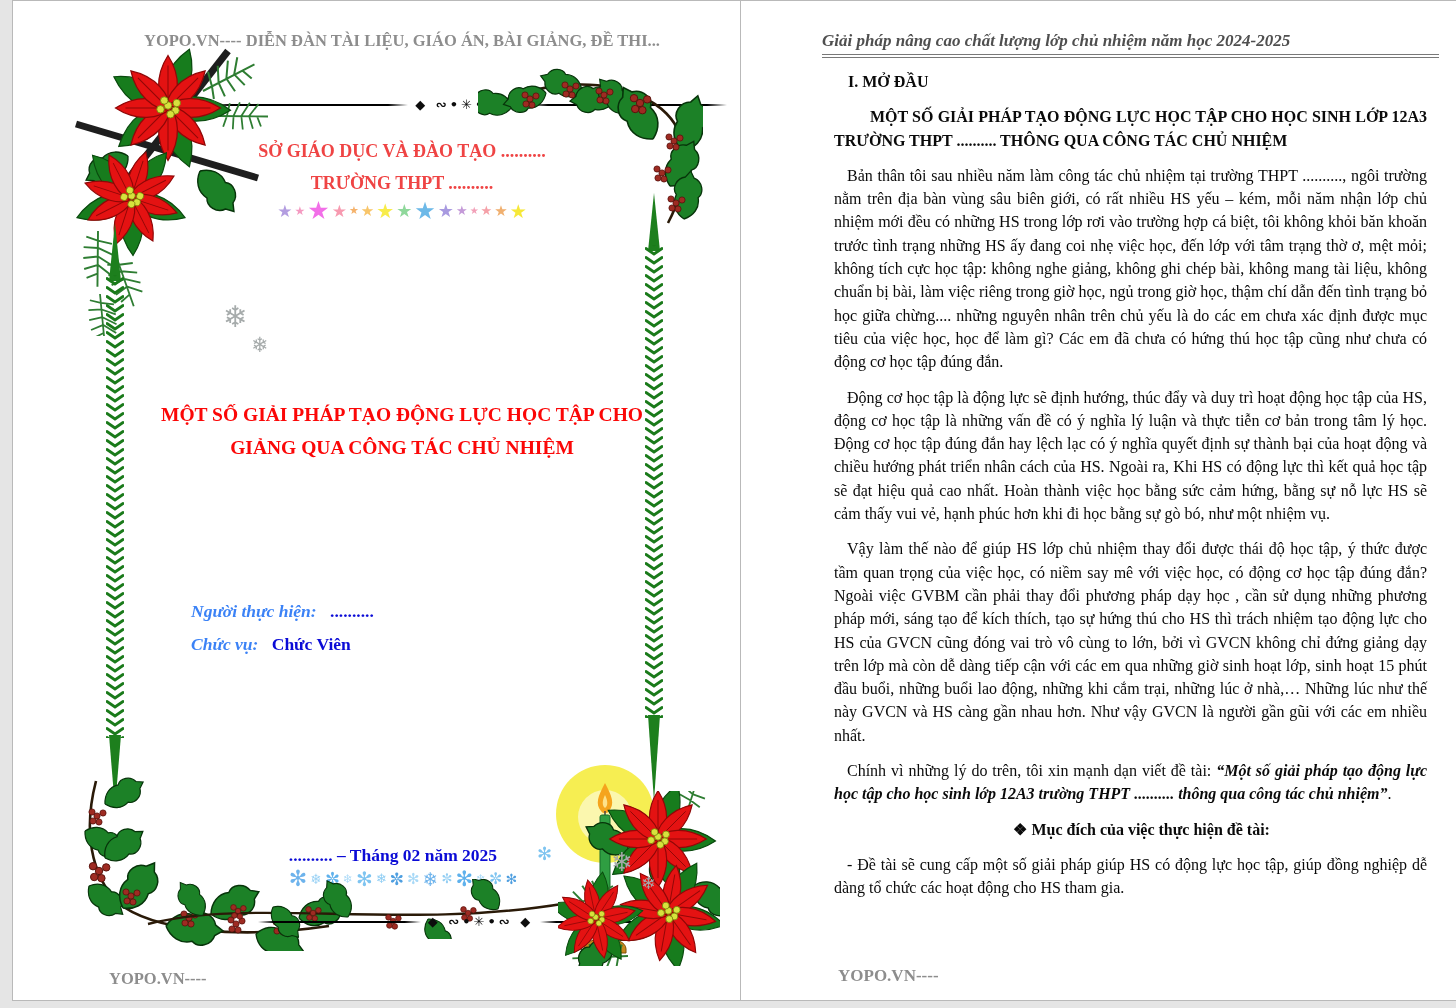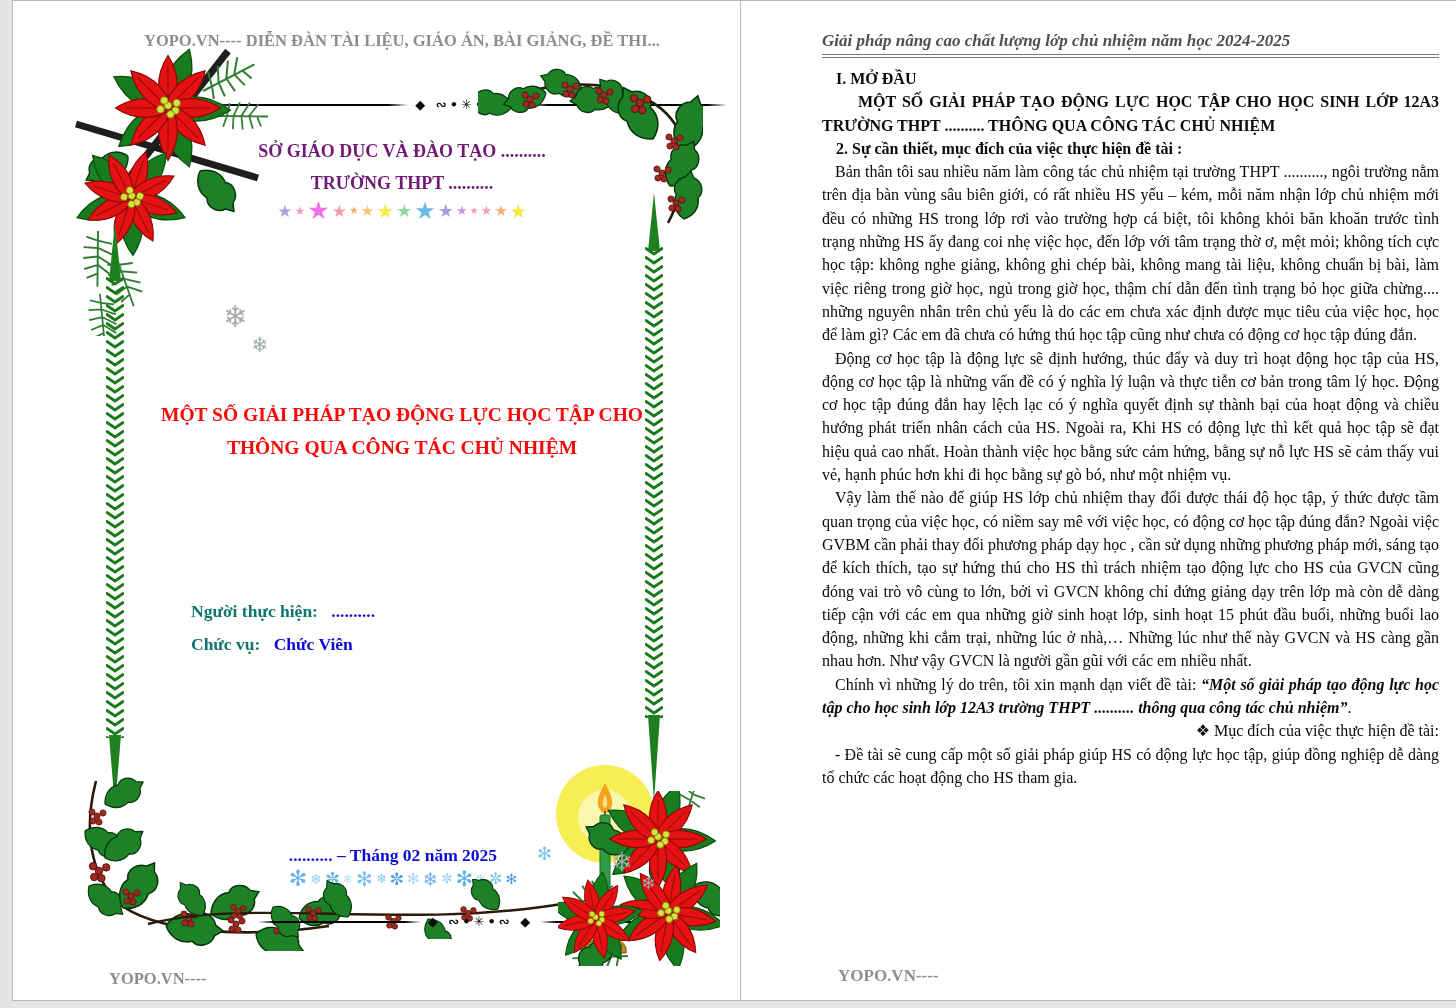--- a/index.html
+++ b/index.html
@@ -11,52 +11,52 @@
   #pageL{left:12px;width:780px;}
   #pageR{left:740px;width:771px;padding:30px 71px 0 81px;}
 
   
   .lp-header{position:absolute;top:30px;left:0;right:0;text-align:center;color:#8d8d8d;font-weight:bold;font-size:16.5px;}
   .orn{position:absolute;display:flex;align-items:center;color:#0d0d0d;}
   .orn .ln{flex:1;height:2px;background:linear-gradient(90deg,rgba(0,0,0,0),#000 10%,#000 90%,rgba(0,0,0,0));}
   .orn .mid{padding:0 7px;font-family:"DejaVu Sans",sans-serif;font-size:13px;font-weight:bold;letter-spacing:3px;white-space:nowrap;}
   #ornTop{left:196px;right:64px;top:96px;}
   #ornBot{left:245px;top:913px;width:445px;}
-  .lp-dept,.lp-school{position:absolute;left:0;right:0;text-align:center;color:#701a75;font-weight:bold;font-size:18px;}
+  .lp-dept,.lp-school{position:absolute;left:0;right:0;text-align:center;color:#ef4444;font-weight:bold;font-size:18px;}
   .lp-dept{top:140px;}
   .lp-school{top:172px;}
   .lp-stars{position:absolute;top:196px;left:0;right:0;text-align:center;font-family:"DejaVu Sans",sans-serif;line-height:26px;}
   .lp-stars span{margin:0 1px;vertical-align:middle;}
   .lp-title{position:absolute;top:397px;left:30px;right:30px;text-align:center;color:#fb0707;font-weight:bold;font-size:19.5px;line-height:33px;}
   .lp-line{position:absolute;font-size:17.5px;white-space:nowrap;}
   .lp-author{left:178px;top:600px;}
   .lp-role{left:178px;top:633px;}
-  .lbl{color:#0f766e;font-weight:bold;}
+  .lbl{color:#3b82f6;font-weight:bold;font-style:italic;}
   .val{color:#0b0bd6;font-weight:bold;margin-left:9px;}
   .lp-date{position:absolute;top:844px;left:70px;width:620px;text-align:center;color:#0b0bd6;font-weight:bold;font-size:17.5px;}
   .lp-snow{position:absolute;top:862px;left:185px;width:410px;text-align:center;font-family:"DejaVu Sans",sans-serif;line-height:30px;}
   .lp-snow span{margin:0 1.5px;vertical-align:middle;}
   .lp-footer{position:absolute;left:96px;top:968px;color:#8d8d8d;font-weight:bold;font-size:16.5px;}
   .deco{position:absolute;pointer-events:none;}
   .flake{position:absolute;font-family:"DejaVu Sans",sans-serif;color:#a6abab;pointer-events:none;}
   #flake1{left:210px;top:298px;font-size:30px;}
   #flake2{left:238px;top:332px;font-size:21px;}
   #flake3{left:598px;top:846px;font-size:26px;}
   #flake4{left:628px;top:872px;font-size:17px;}
   #flakeBlue{left:524px;top:842px;font-size:18px;color:#7ec4f0;}
 
   
   .rp-header{font-style:italic;font-weight:bold;color:#4f4f4f;font-size:17px;padding-bottom:3px;border-bottom:4px double #787878;}
   .rp-body{margin-top:9px;font-size:16px;line-height:23.3px;color:#0a0a0a;text-align:justify;}
-  .rp-body div{margin:0;}
+  .rp-body div{margin:12px;}
   .h{font-weight:bold;text-indent:14px;text-align:left;}
   .rp-title{font-weight:bold;text-indent:36px;}
   .rp-p{text-indent:13px;}
   .q{font-weight:bold;font-style:italic;}
-  .rp-bullet{font-weight:normal;text-indent:22px;text-align:right;}
+  .rp-bullet{font-weight:bold;text-indent:22px;text-align:center;}
   .rp-footer{position:absolute;left:97px;bottom:14px;color:#8d8d8d;font-weight:bold;font-size:17px;}
 </style>
 </head>
 <body>
 
 <svg width="0" height="0" style="position:absolute" aria-hidden="true">
   <defs>
     <g id="pflower">
       <g fill="#177c1d" stroke="#0a4a0e" stroke-width="1">
         <path d="M0,4 C12,-8 14,-30 0,-50 C-14,-30 -12,-8 0,4" transform="rotate(20)"></path>
@@ -169,21 +169,21 @@
     <rect x="1" y="52" width="18" height="473" fill="url(#chevB)"></rect>
     <polygon points="4,522 16,522 10,608" fill="#1d7f1d"></polygon>
   </svg>
 
   <div class="lp-dept">SỞ GIÁO DỤC VÀ ĐÀO TẠO ..........</div>
   <div class="lp-school">TRƯỜNG THPT ..........</div>
   <div class="lp-stars"><span style="color: rgb(179, 157, 224); font-size: 17px;">★</span><span style="color: rgb(244, 154, 193); font-size: 12px;">★</span><span style="color: rgb(242, 111, 232); font-size: 25px;">★</span><span style="color: rgb(247, 154, 176); font-size: 17px;">★</span><span style="color: rgb(245, 178, 107); font-size: 11px;">★</span><span style="color: rgb(248, 197, 106); font-size: 15px;">★</span><span style="color: rgb(248, 236, 74); font-size: 20px;">★</span><span style="color: rgb(143, 216, 155); font-size: 18px;">★</span><span style="color: rgb(109, 185, 232); font-size: 24px;">★</span><span style="color: rgb(168, 154, 224); font-size: 18px;">★</span><span style="color: rgb(196, 154, 216); font-size: 13px;">★</span><span style="color: rgb(242, 160, 184); font-size: 10px;">★</span><span style="color: rgb(245, 160, 168); font-size: 13px;">★</span><span style="color: rgb(240, 176, 112); font-size: 15px;">★</span><span style="color: rgb(246, 232, 56); font-size: 19px;">★</span></div>
 
   <div class="lp-title">
     <div>MỘT SỐ GIẢI PHÁP TẠO ĐỘNG LỰC HỌC TẬP CHO</div>
-    <div>THÔNG QUA CÔNG TÁC CHỦ NHIỆM</div>
+    <div>GIẢNG QUA CÔNG TÁC CHỦ NHIỆM</div>
   </div>
 
   <div class="lp-line lp-author">
     <span class="lbl">Người thực hiện:</span>
     <span class="val">..........</span>
   </div>
   <div class="lp-line lp-role">
     <span class="lbl">Chức vụ:</span>
     <span class="val">Chức Viên</span>
   </div>
@@ -262,21 +262,20 @@
   <span class="flake" id="flakeBlue">✻</span>
 
   <div class="lp-footer">YOPO.VN----</div>
 </div>
 
 <div class="page" id="pageR">
   <div class="rp-header">Giải pháp nâng cao chất lượng lớp chủ nhiệm năm học 2024-2025</div>
   <div class="rp-body">
     <div class="h">I. MỞ ĐẦU</div>
     <div class="rp-title">MỘT SỐ GIẢI PHÁP TẠO ĐỘNG LỰC HỌC TẬP CHO HỌC SINH LỚP 12A3 TRƯỜNG THPT .......... THÔNG QUA CÔNG TÁC CHỦ NHIỆM</div>
-    <div class="h">2. Sự cần thiết, mục đích của việc thực hiện đề tài :</div>
     <div class="rp-p">Bản thân tôi sau nhiều năm làm công tác chủ nhiệm tại trường THPT .........., ngôi trường nằm trên địa bàn vùng sâu biên giới, có rất nhiều HS yếu – kém, mỗi năm nhận lớp chủ nhiệm mới đều có những HS trong lớp rơi vào trường hợp cá biệt, tôi không khỏi băn khoăn trước tình trạng những HS ấy đang coi nhẹ việc học, đến lớp với tâm trạng thờ ơ, mệt mỏi; không tích cực học tập: không nghe giảng, không ghi chép bài, không mang tài liệu, không chuẩn bị bài, làm việc riêng trong giờ học, ngủ trong giờ học, thậm chí dẫn đến tình trạng bỏ học giữa chừng.... những nguyên nhân trên chủ yếu là do các em chưa xác định được mục tiêu của việc học, học để làm gì? Các em đã chưa có hứng thú học tập cũng như chưa có động cơ học tập đúng đắn.</div>
     <div class="rp-p">Động cơ học tập là động lực sẽ định hướng, thúc đẩy và duy trì hoạt động học tập của HS, động cơ học tập là những vấn đề có ý nghĩa lý luận và thực tiễn cơ bản trong tâm lý học. Động cơ học tập đúng đắn hay lệch lạc có ý nghĩa quyết định sự thành bại của hoạt động và chiều hướng phát triển nhân cách của HS. Ngoài ra, Khi HS có động lực thì kết quả học tập sẽ đạt hiệu quả cao nhất. Hoàn thành việc học bằng sức cảm hứng, bằng sự nỗ lực HS sẽ cảm thấy vui vẻ, hạnh phúc hơn khi đi học bằng sự gò bó, như một nhiệm vụ.</div>
     <div class="rp-p">Vậy làm thế nào để giúp HS lớp chủ nhiệm thay đổi được thái độ học tập, ý thức được tầm quan trọng của việc học, có niềm say mê với việc học, có động cơ học tập đúng đắn? Ngoài việc GVBM cần phải thay đổi phương pháp dạy học , cần sử dụng những phương pháp mới, sáng tạo để kích thích, tạo sự hứng thú cho HS thì trách nhiệm tạo động lực cho HS của GVCN cũng đóng vai trò vô cùng to lớn, bởi vì GVCN không chỉ đứng giảng dạy trên lớp mà còn dễ dàng tiếp cận với các em qua những giờ sinh hoạt lớp, sinh hoạt 15 phút đầu buổi, những buổi lao động, những khi cắm  trại, những lúc ở nhà,… Những lúc như thế này GVCN và HS càng gần nhau hơn. Như vậy GVCN là người gần gũi với các em nhiều nhất.</div>
     <div class="rp-p"><span>Chính vì những lý do trên, tôi xin mạnh dạn viết đề tài: </span><span class="q">“Một số giải pháp tạo động lực học tập cho học sinh lớp 12A3 trường THPT .......... thông qua công tác chủ nhiệm”</span><span>.</span></div>
     <div class="rp-bullet">❖ Mục đích của việc thực hiện đề tài:</div>
     <div class="rp-p">- Đề tài sẽ cung cấp một số giải pháp giúp HS có động lực học tập, giúp đồng nghiệp dễ dàng tổ chức các hoạt động cho HS tham gia.</div>
   </div>
   <div class="rp-footer">YOPO.VN----</div>
 </div>
 

